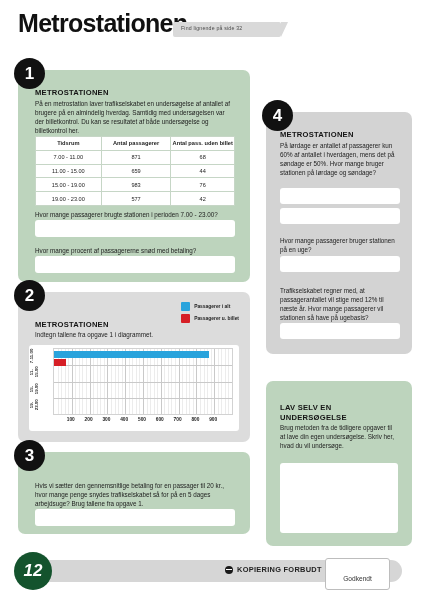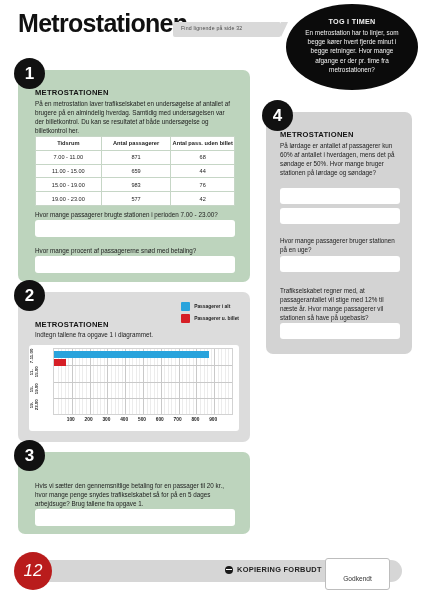--- a/index.html
+++ b/index.html
@@ -134,21 +134,21 @@
   #ekstra .p-task{position:absolute;left:14px;top:42px;width:118px;}
   #ekstra .a1{position:absolute;left:14px;top:82px;width:118px;height:70px;}
 
   
   .footer-bar{
     position:absolute;left:18px;top:560px;width:384px;height:22px;
     background:#d6d6d6;border-radius:11px;
   }
   .page-badge{
     position:absolute;left:14px;top:552px;width:38px;height:38px;border-radius:50%;
-    background:#b91c1c;color:#fff;font-size:17px;font-weight:normal;font-style:italic;
+    background:#14532d;color:#fff;font-size:17px;font-weight:bold;font-style:italic;
     display:flex;align-items:center;justify-content:center;z-index:7;
   }
   .copy-note{
     position:absolute;left:225px;top:565px;display:flex;align-items:center;
     font-size:7.4px;font-weight:bold;color:#222;letter-spacing:.3px;
   }
   .no-copy-icon{
     width:8px;height:8px;border-radius:50%;background:#1a1a1a;margin-right:4px;
     position:relative;
   }
@@ -167,24 +167,20 @@
 
 <div class="page">
 
   <div class="header">
     <div class="title">Metrostationen</div>
     <div class="ref-tag">
       <span>Find lignende på side 32</span>
     </div>
   </div>
 
-  <div class="oval-note">
-    <div class="ov-title">TOG I TIMEN</div>
-    <div class="ov-body">En metrostation har to linjer, som begge kører hvert fjerde minut i begge retninger. Hvor mange afgange er der pr. time fra metrostationen?</div>
-  </div>
 
   <div class="badge" style="left:14px;top:58px;">1</div>
   <div class="panel green" id="task1">
     <div class="h-task">METROSTATIONEN</div>
     <div class="p-task">På en metrostation laver trafikselskabet en undersøgelse af antallet af brugere på en almindelig hverdag. Samtidig med undersøgelsen var der billetkontrol. Du kan se resultatet af både undersøgelse og billetkontrol her.</div>
 
     <table class="tbl">
       <thead>
         <tr>
           <th class="c0">Tidsrum</th>
@@ -331,20 +327,25 @@
     <div class="h-task">METROSTATIONEN</div>
     <div class="p-task">På lørdage er antallet af passagerer kun 60% af antallet i hverdagen, mens det på søndage er 50%. Hvor mange bruger stationen på lørdage og søndage?</div>
     <div class="answer a1"></div>
     <div class="answer a2"></div>
     <div class="q-label q2">Hvor mange passagerer bruger stationen på en uge?</div>
     <div class="answer a3"></div>
     <div class="q-label q3">Trafikselskabet regner med, at passagerantallet vil stige med 12% til næste år. Hvor mange passagerer vil stationen så have på ugebasis?</div>
     <div class="answer a4"></div>
   </div>
 
+  <div class="panel green" id="ekstra">
+    <div class="h-task">LAV SELV EN UNDERSØGELSE</div>
+    <div class="p-task">Brug metoden fra de tidligere opgaver til at lave din egen undersøgelse. Skriv her, hvad du vil undersøge.</div>
+    <div class="answer a1"></div>
+  </div>
 
   <div class="footer-bar"></div>
   <div class="page-badge">12</div>
   <div class="copy-note">
     <span class="no-copy-icon"></span>
     <span>KOPIERING FORBUDT</span>
   </div>
   <div class="approve-btn">Godkendt</div>
 
 </div>

